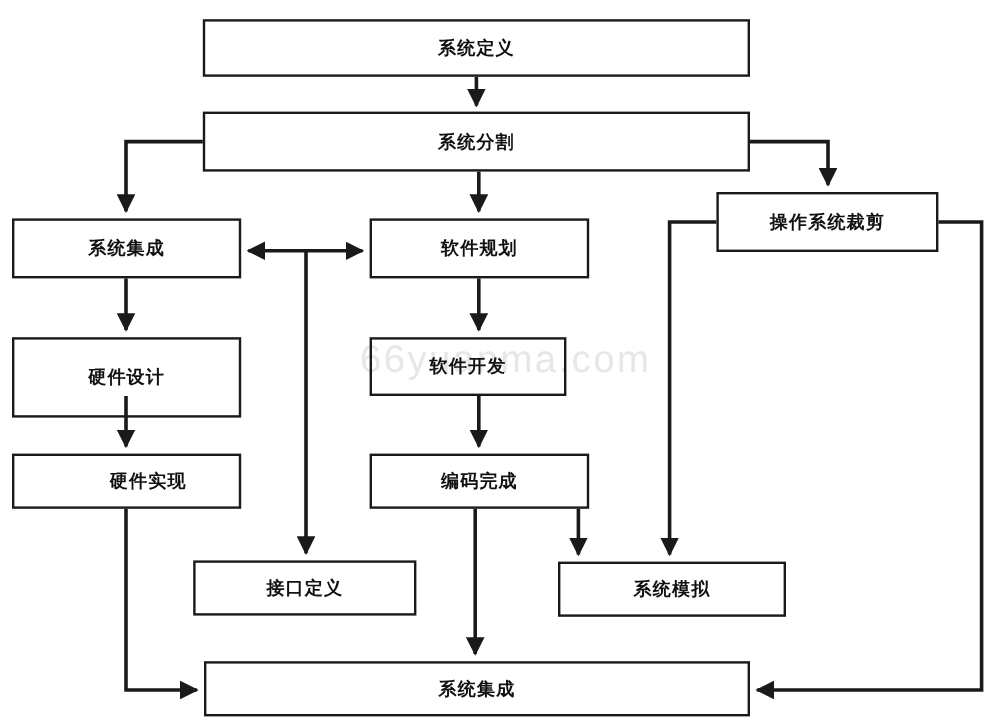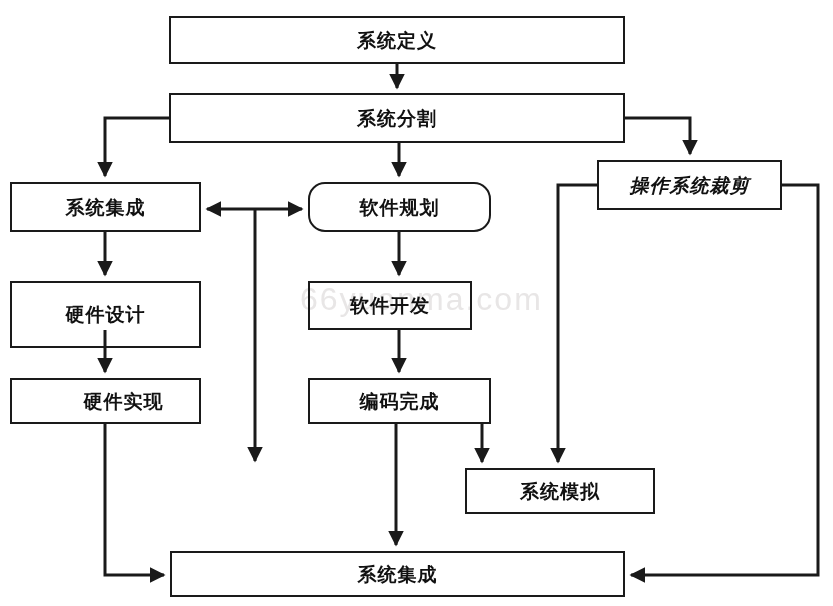--- a/index.html
+++ b/index.html
@@ -26,21 +26,21 @@
   }
   .node {
     position: absolute;
     box-sizing: border-box;
     border: 2px solid #1a1a1a;
     background: transparent;
     display: flex;
     align-items: center;
     justify-content: center;
     color: #111111;
-    font-size: 19px;
+    font-size: 15px;
     letter-spacing: 1px;
     font-weight: 600;
     white-space: nowrap;
     z-index: 3;
   }
   .node-label {
     display: block;
     line-height: 1;
   }
   .watermark {
@@ -108,44 +108,47 @@
   </div>
 
   <div class="node" style="left:169px; top:93px; width:456px; height:50px;">
     <span class="node-label">系统分割</span>
   </div>
 
   <div class="node" style="left:10px; top:182px; width:191px; height:50px;">
     <span class="node-label">系统集成</span>
   </div>
 
-  <div class="node" style="left:308px; top:182px; width:183px; height:50px;border-radius:17px;">
+  <div class="node" style="left:308px; top:182px; width:183px; height:50px;">
     <span class="node-label">软件规划</span>
   </div>
 
-  <div class="node" style="left:597px; top:160px; width:185px; height:50px;font-style:italic;">
+  <div class="node" style="left:597px; top:160px; width:185px; height:50px;">
     <span class="node-label">操作系统裁剪</span>
   </div>
 
   <div class="node" style="left:10px; top:281px; width:191px; height:67px;">
     <span class="node-label">硬件设计</span>
   </div>
 
   <div class="node" style="left:308px; top:281px; width:164px; height:49px;">
     <span class="node-label">软件开发</span>
   </div>
 
   <div class="node" style="left:10px; top:378px; width:191px; height:46px;padding-left:36px;">
     <span class="node-label">硬件实现</span>
   </div>
 
   <div class="node" style="left:308px; top:378px; width:183px; height:46px;">
     <span class="node-label">编码完成</span>
   </div>
 
+  <div class="node" style="left:161px; top:467px; width:186px; height:46px;">
+    <span class="node-label">接口定义</span>
+  </div>
 
   <div class="node" style="left:465px; top:468px; width:190px; height:46px;">
     <span class="node-label">系统模拟</span>
   </div>
 
   <div class="node" style="left:170px; top:551px; width:455px; height:46px;">
     <span class="node-label">系统集成</span>
   </div>
 
 </div>

